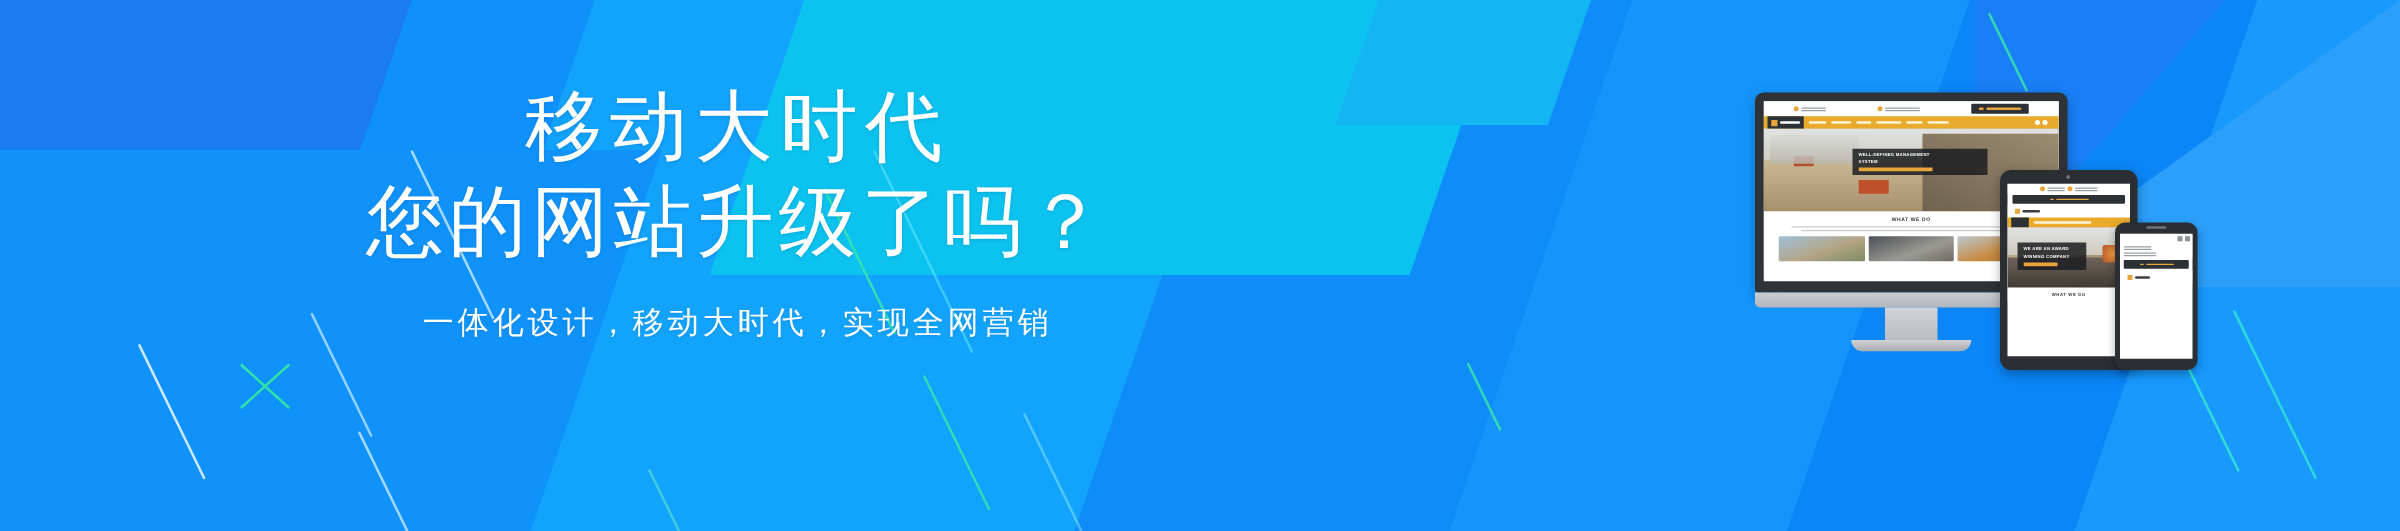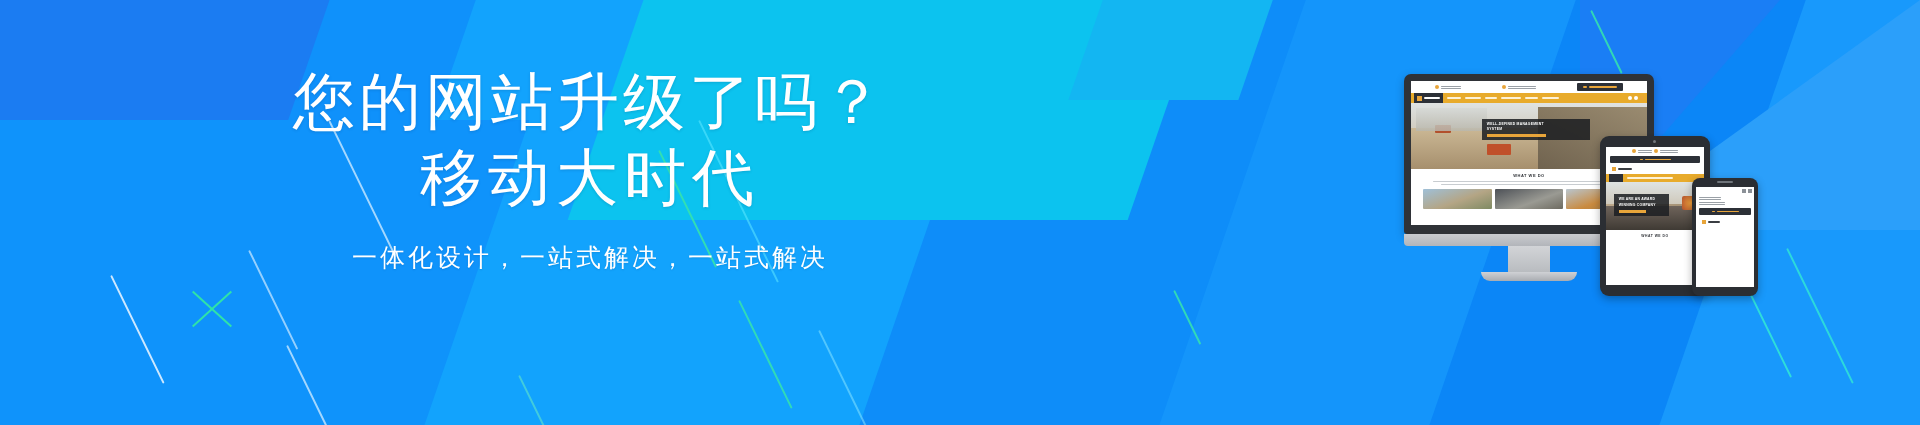--- a/index.html
+++ b/index.html
@@ -173,23 +173,23 @@
         <div class="streak" style="left: 520px; top: 375px; width: 60px; height: 1.6px; background: rgb(99, 230, 200); opacity: 0.6;"></div>
       </div>
 
     <div class="xmark" id="xmark" style="left: 186px; top: 282px;">
       <i style="background: rgb(47, 227, 168);"></i>
         <i style="background: rgb(47, 227, 168);"></i>
     </div>
   </div>
 
   <div class="copy">
+    <div class="h-line l1">移动大时代</div>
     <div class="h-line l2">您的网站升级了吗？</div>
-    <div class="h-line l1">移动大时代</div>
-    <div class="sub">一体化设计，一站式解决，一站式解决</div>
+    <div class="sub">一体化设计，移动大时代，实现全网营销</div>
   </div>
 
   <div class="devices">
 
     <div class="desktop">
       <div class="d-bezel">
         <div class="d-screen">
 
           <div class="w-top">
             <div class="info">

